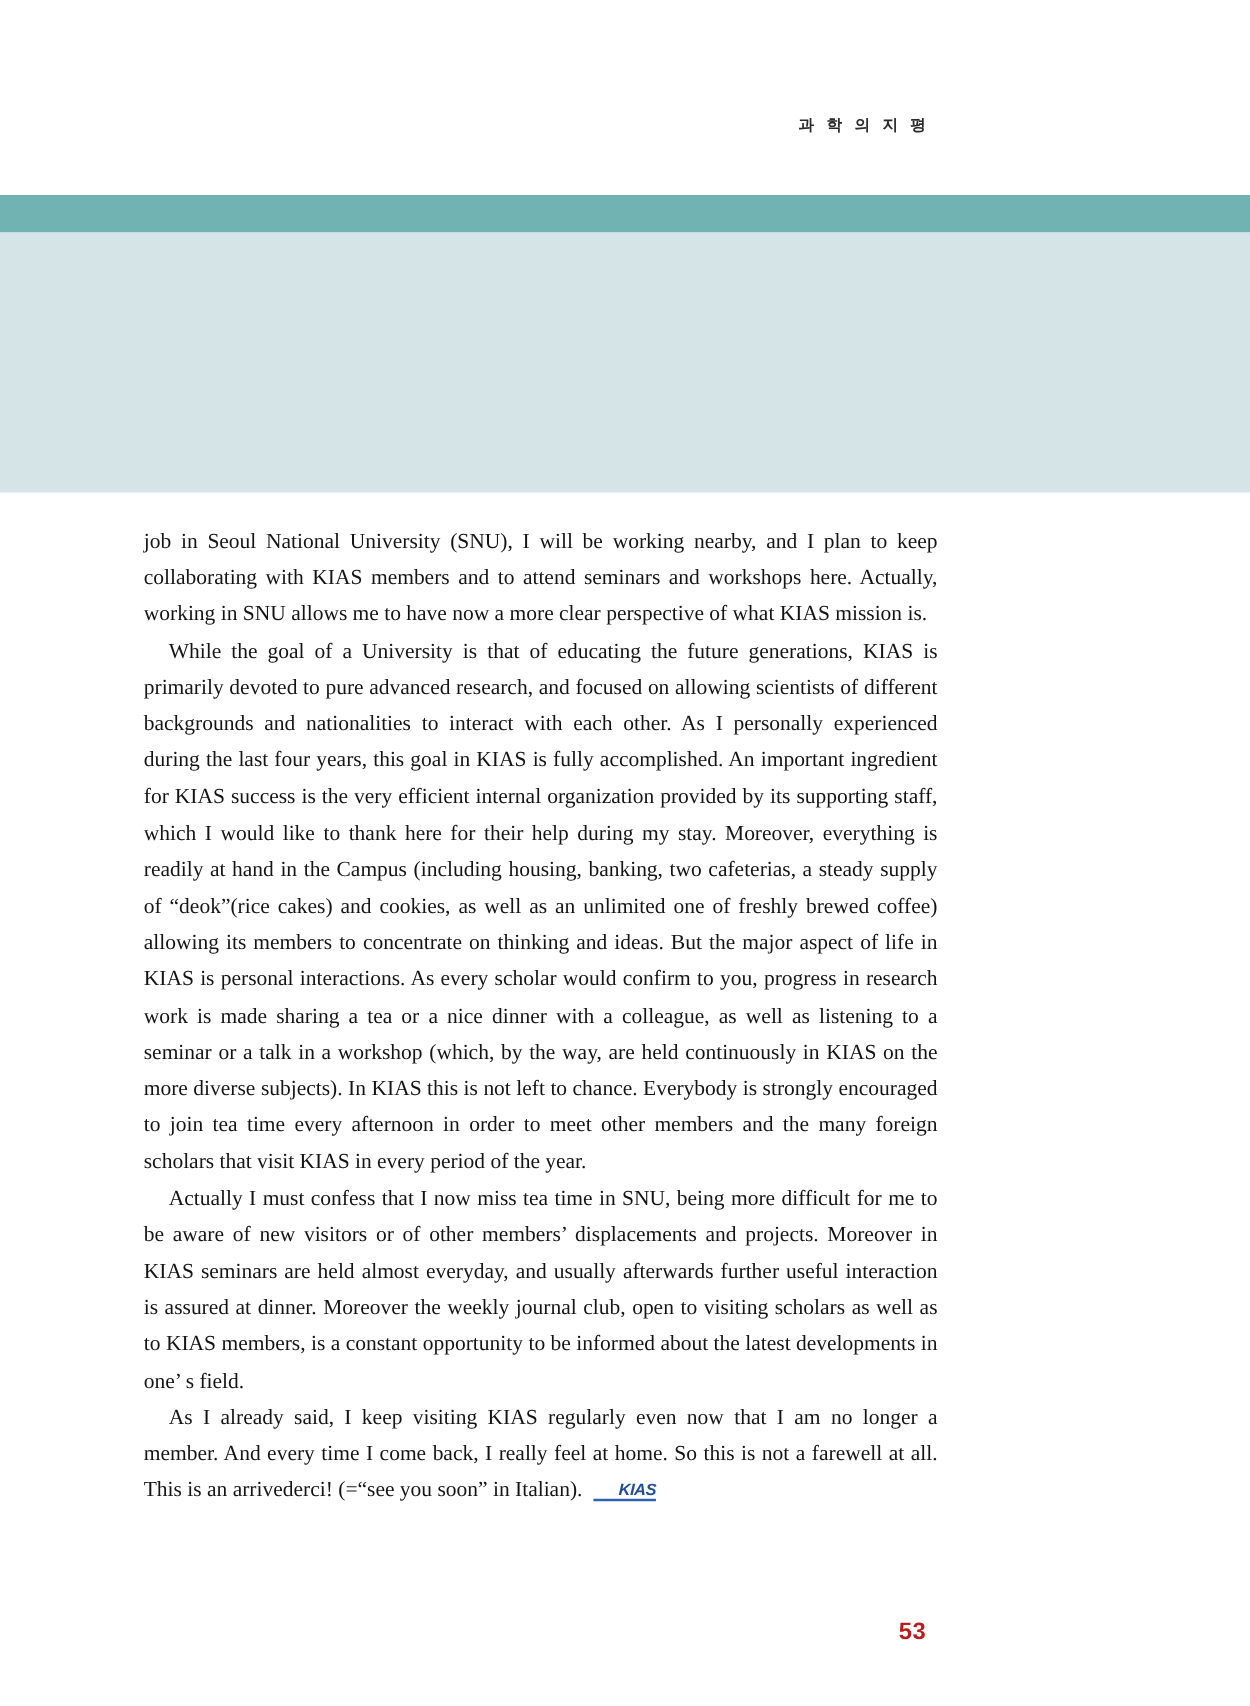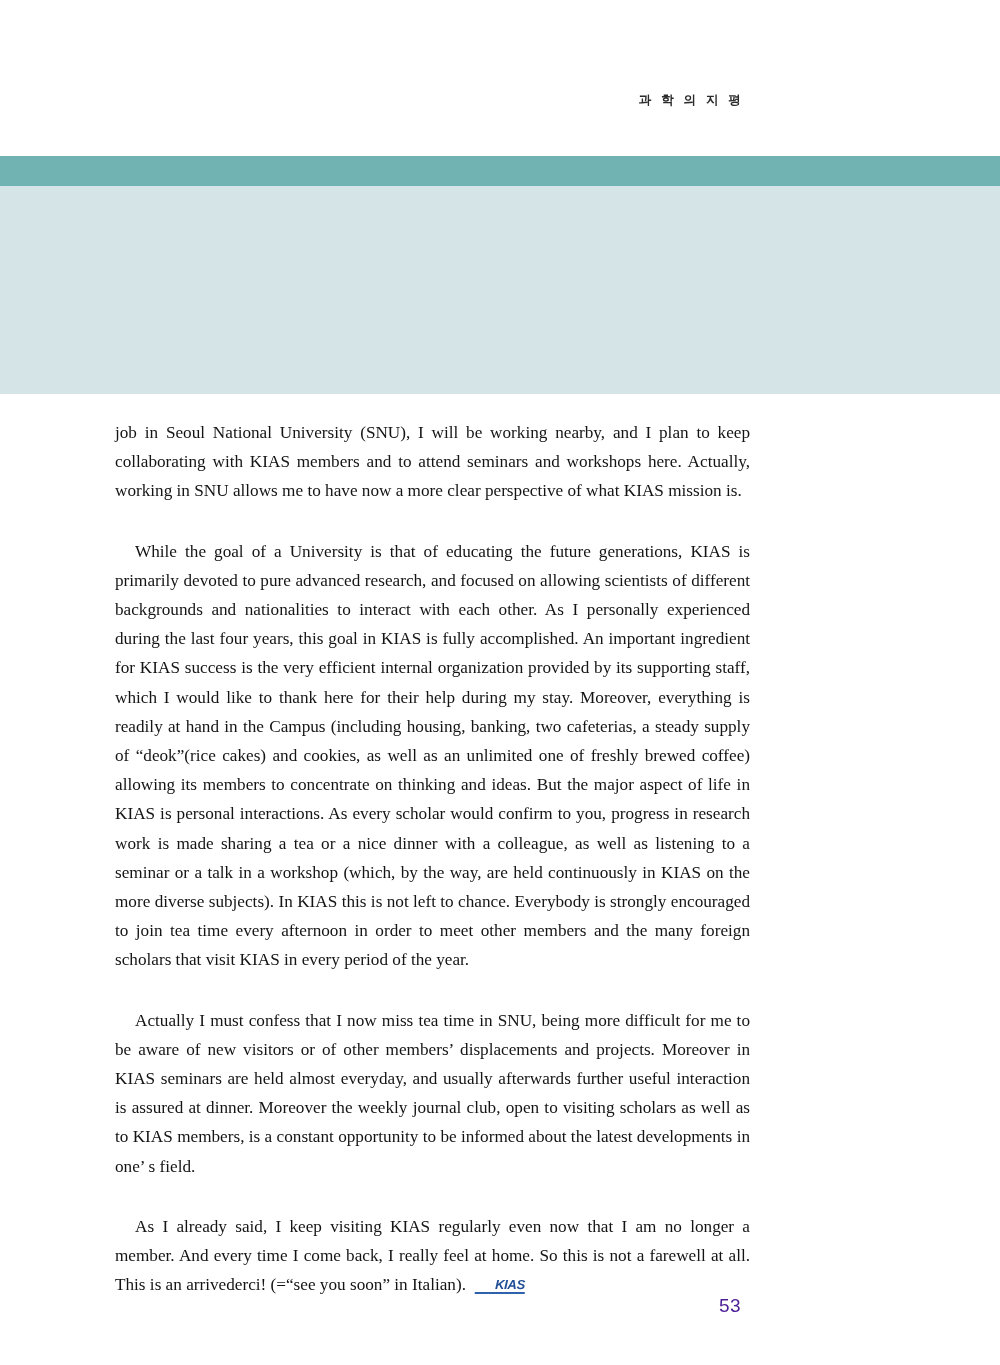--- a/index.html
+++ b/index.html
@@ -69,21 +69,20 @@
     font-size: 17.2px;
     line-height: 29.2px;
     color: #141414;
     hyphens: none;
   }
   .para + .para {
     margin-top: 0;
   }
   .para.indent {
     text-indent: 20px;
-    margin-top: 31px;
   }
 
   
   .kias-mark {
     display: inline-block;
     margin-left: 9px;
     position: relative;
     top: -1px;
     font-family: "Liberation Sans", "DejaVu Sans", sans-serif;
     font-size: 13px;
@@ -97,22 +96,22 @@
     transform: skewX(-2deg);
   }
 
   
   .folio {
     position: absolute;
     bottom: 48px;
     right: 131px;
     font-family: "Liberation Sans", "DejaVu Sans", sans-serif;
     font-size: 19px;
-    font-weight: normal;
-    color: #4c1d95;
+    font-weight: bold;
+    color: #b91c1c;
     letter-spacing: 0.4px;
   }
 </style>
 </head>
 <body>
 
 <div class="page">
 
   <div class="running-header">과 학 의  지 평</div>
 

